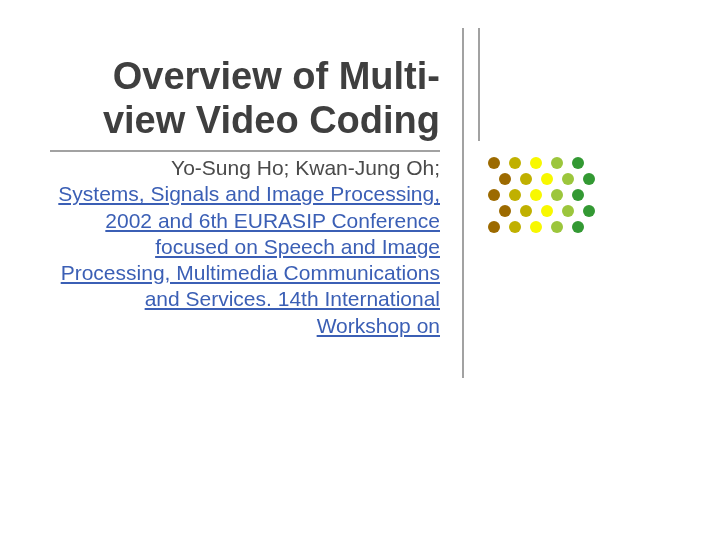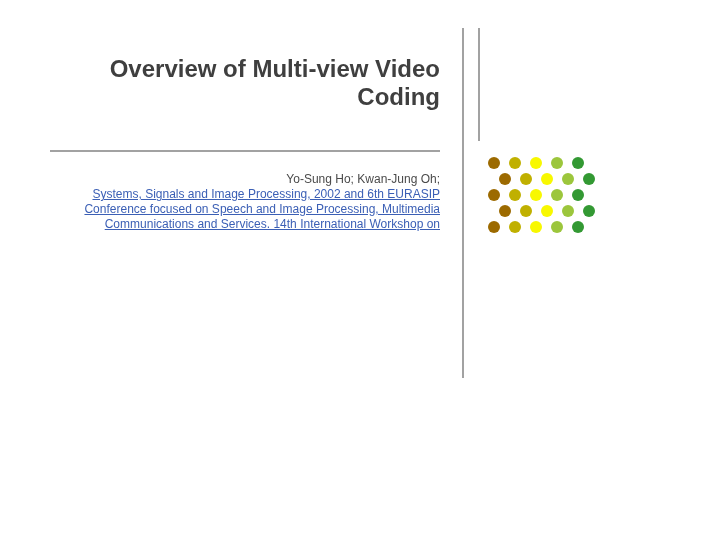--- a/index.html
+++ b/index.html
@@ -12,41 +12,41 @@
     overflow: hidden;
   }
   .content-area {
     position: absolute;
     left: 50px;
     top: 55px;
     width: 390px;
     text-align: right;
   }
   .slide-title {
-    font-size: 24px;
+    font-size: 38px;
     font-weight: bold;
     color: #3f3f3f;
     line-height: 1.15;
     margin-bottom: 12px;
   }
   .hr-line {
     position: absolute;
     left: 50px;
     top: 150px;
     width: 390px;
     height: 2px;
     background: #a2a2a2;
   }
   .body-block {
     position: absolute;
     left: 50px;
-    top: 172px;
+    top: 155px;
     width: 390px;
     text-align: right;
-    font-size: 12px;
+    font-size: 21px;
     line-height: 1.25;
   }
   .authors {
     color: #4a4a4a;
   }
   .pub-link {
     color: #3b5fb5;
     text-decoration: underline;
     cursor: pointer;
   }

